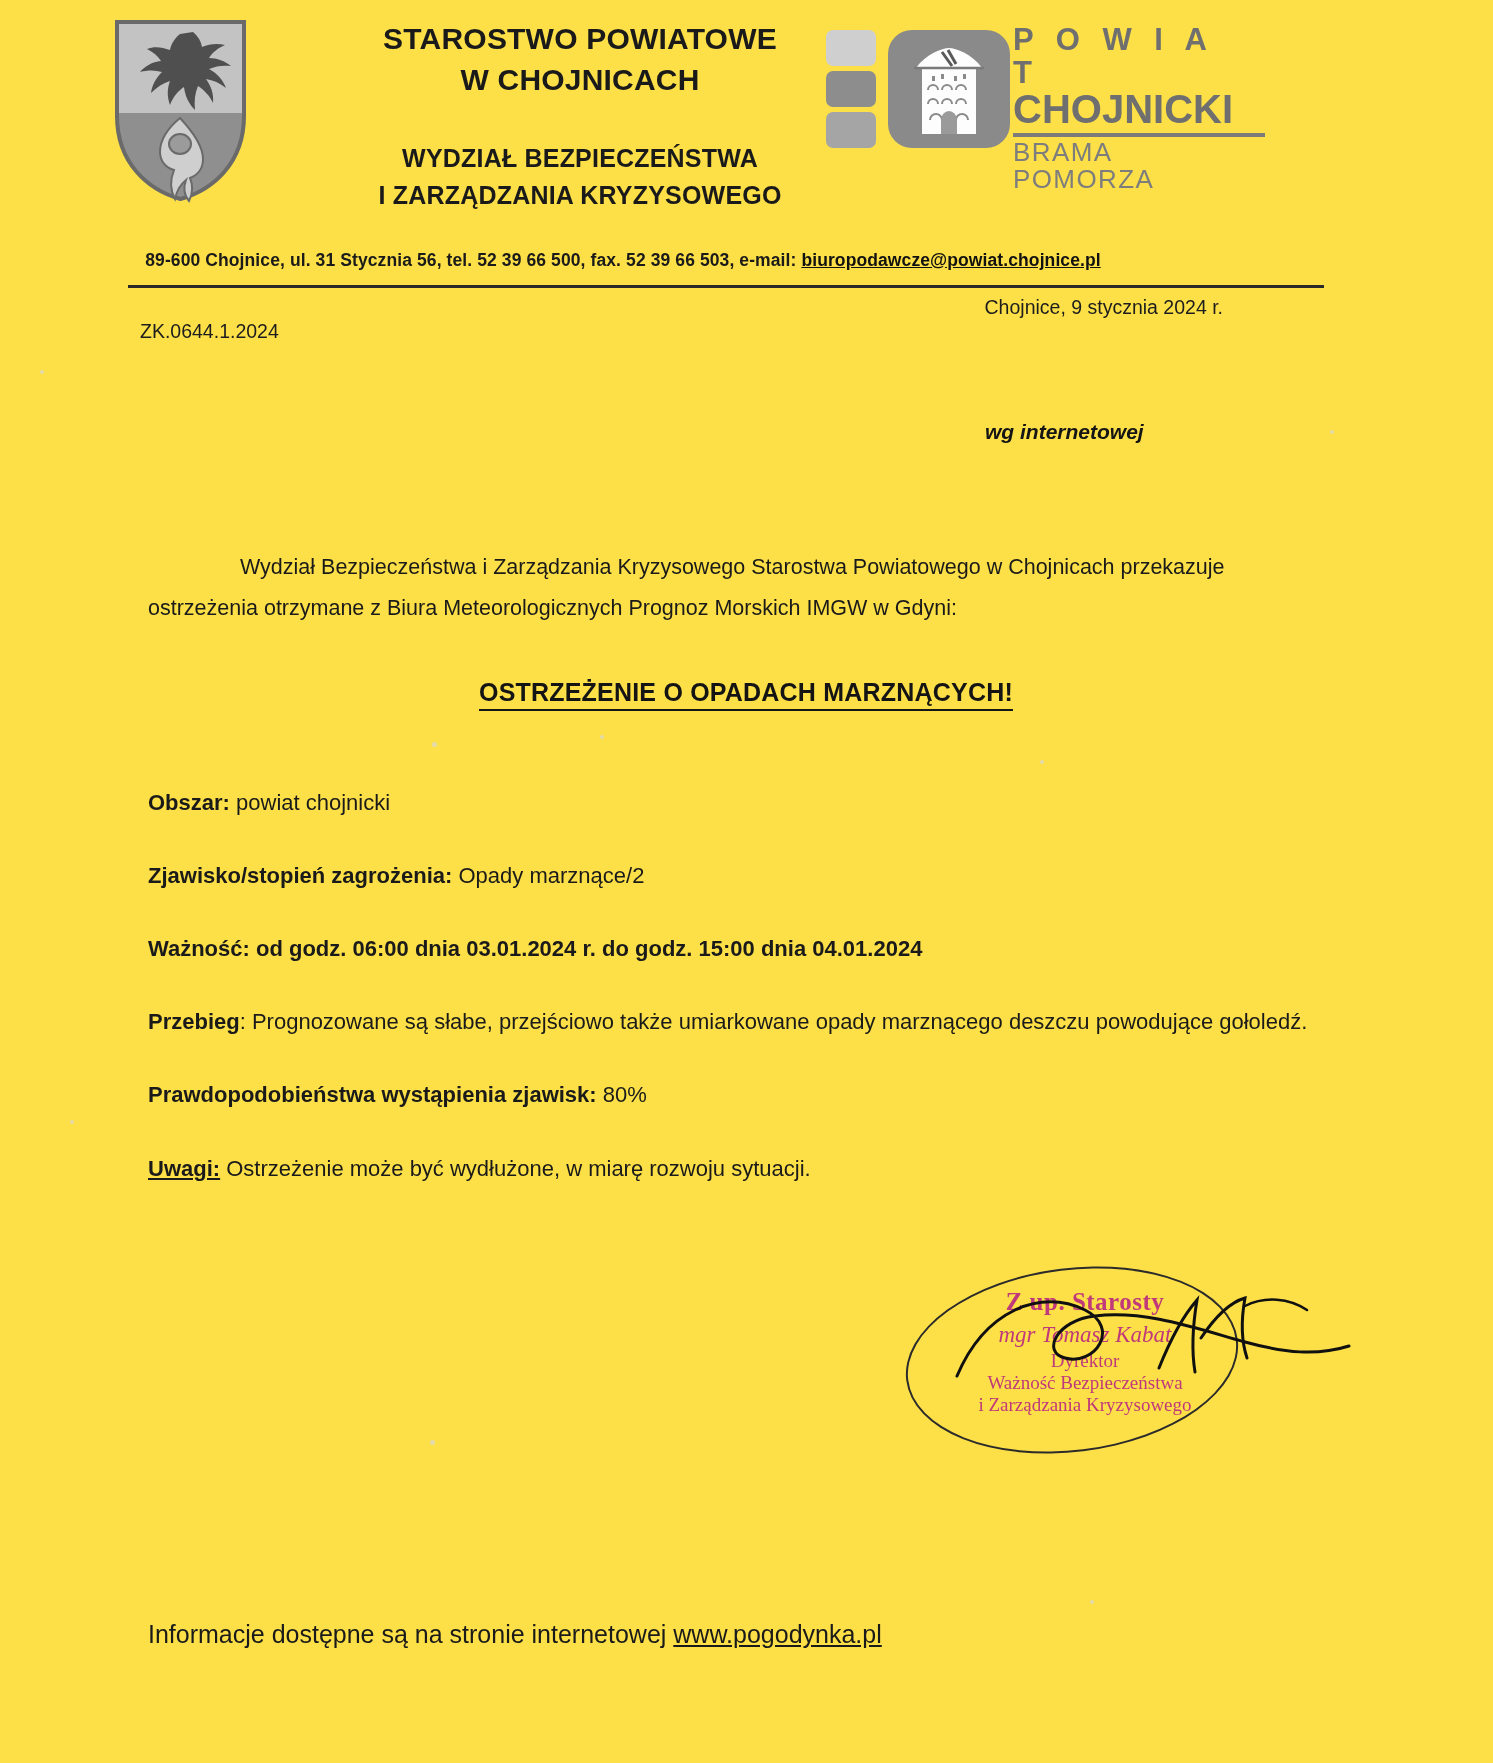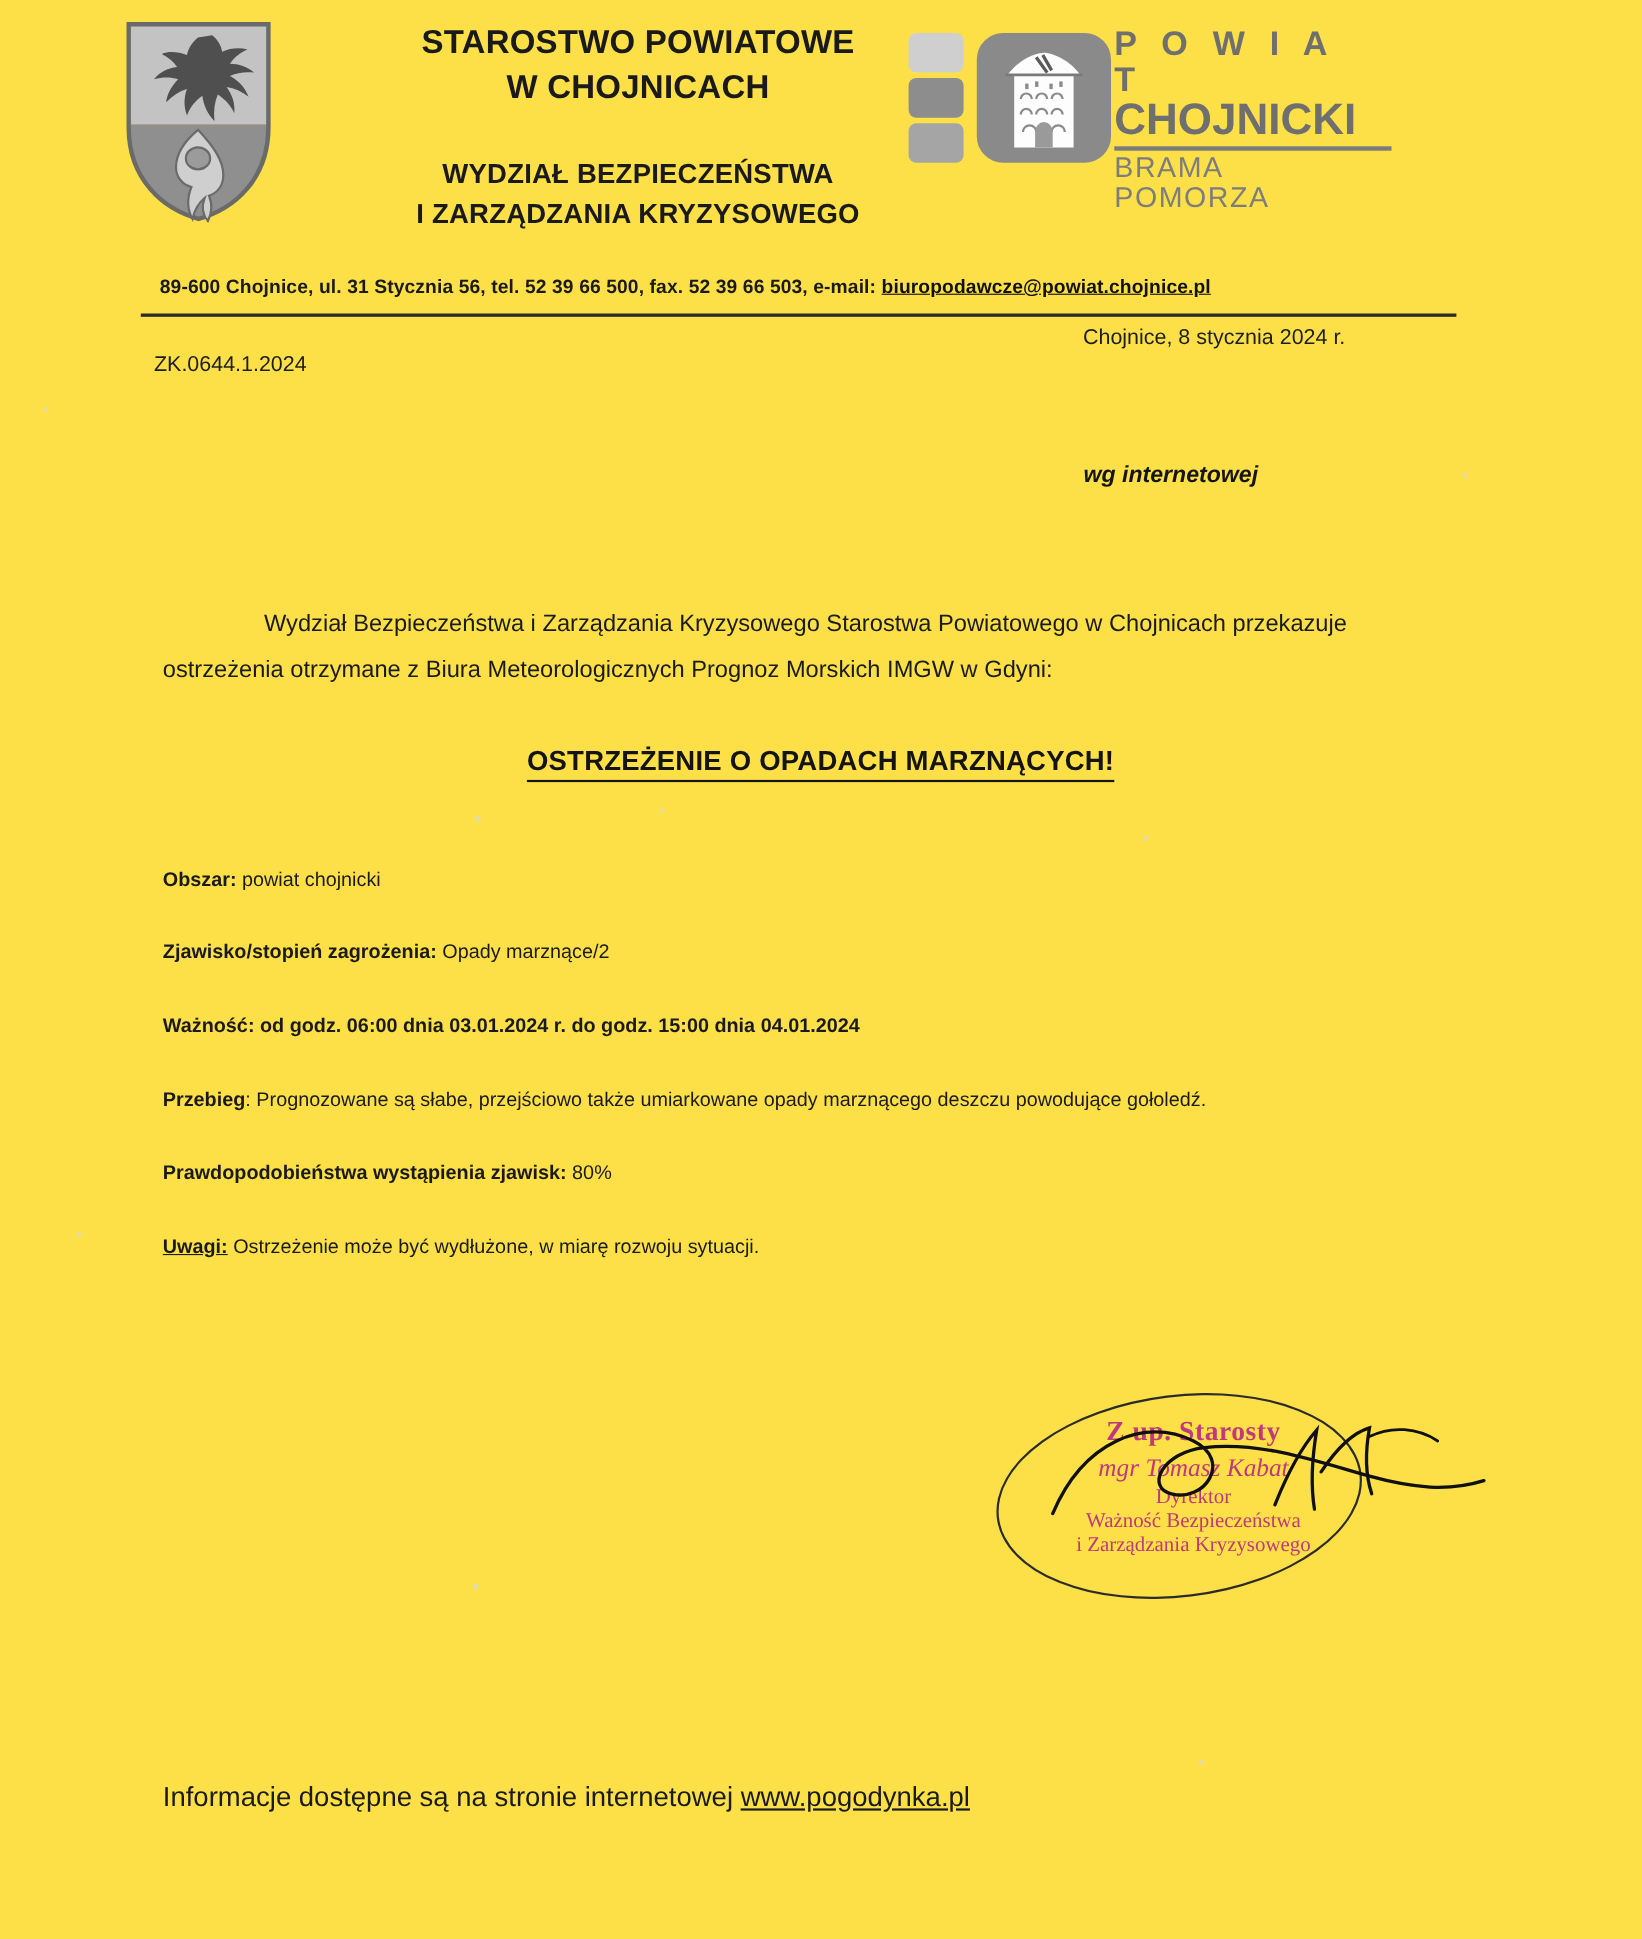--- a/index.html
+++ b/index.html
@@ -85,21 +85,21 @@
     margin:0 0 6px 0;
   }
   .para.indent{text-indent:92px;}
 
   .warn-title-wrap{margin:52px 0 0 0;text-align:center;}
   .warn-title{
     display:inline-block;font-weight:bold;font-size:25px;letter-spacing:.2px;
     border-bottom:2.5px solid #151515;padding-bottom:2px;color:#141414;
   }
 
-  .field{font-size:18px;line-height:1.6;color:#1a1a1a;margin:0 0 38px 0;}
+  .field{font-size:22px;line-height:1.6;color:#1a1a1a;margin:0 0 38px 0;}
   .field .k{font-weight:bold;}
   .field .ku{font-weight:bold;text-decoration:underline;}
   .field.just{text-align:justify;}
 
   .fields{margin-top:74px;}
 
   
   .sig{position:absolute;left:905px;top:1250px;width:470px;height:230px;}
   .sig-oval{
     position:absolute;left:0px;top:18px;width:330px;height:180px;
@@ -214,21 +214,21 @@
     </div>
   </div>
 
   <div class="contact-wrap">
     <span class="contact">
       <span>89-600 Chojnice, ul. 31 Stycznia 56, tel. 52 39 66 500, fax. 52 39 66 503, e-mail: </span><a href="#">biuropodawcze@powiat.chojnice.pl</a>
     </span>
   </div>
   <div class="hr"></div>
 
-  <div class="date-line">Chojnice, 8 stycznia 2024 r.</div>
+  <div class="date-line">Chojnice, 9 stycznia 2024 r.</div>
   <div class="ref-line">ZK.0644.1.2024</div>
   <div class="addressee">wg internetowej</div>
 
   <div class="body">
     <p class="para indent">Wydział Bezpieczeństwa i Zarządzania Kryzysowego Starostwa Powiatowego w Chojnicach przekazuje</p>
     <p class="para">ostrzeżenia otrzymane z Biura Meteorologicznych Prognoz Morskich IMGW w Gdyni:</p>
 
     <div class="warn-title-wrap">
       <span class="warn-title">OSTRZEŻENIE O OPADACH MARZNĄCYCH!</span>
     </div>

